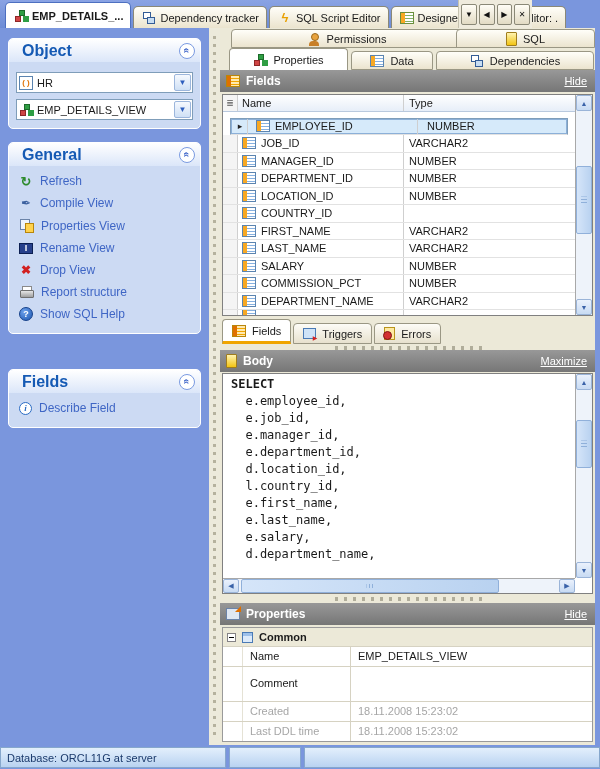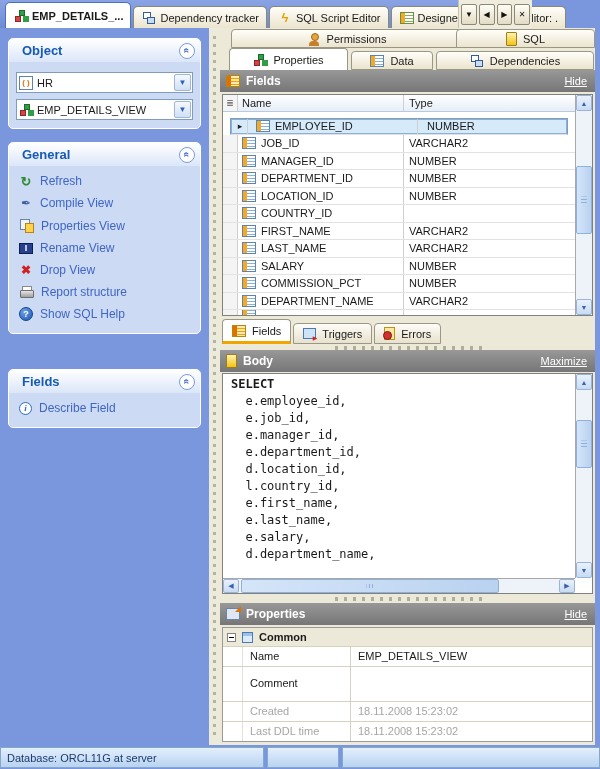--- a/index.html
+++ b/index.html
@@ -19,21 +19,21 @@
   .wtab { height:22px; display:flex; align-items:center; gap:4px; padding:0 7px 0 8px;
     background:linear-gradient(#fffef9,#ebe4ce); border:1px solid #8a8877; border-bottom:none;
     border-radius:5px 5px 0 0; white-space:nowrap; }
   .wtab.active { height:26px; background:#fff; border-color:#4d6fc0; font-weight:bold; }
 
   
   .sidebar { position:absolute; left:0; top:28px; width:209px; height:717px; background:#7a96dd; }
   .panel { margin:10px 8px 0; border:1px solid #fff; border-radius:5px; background:#ccdaf3; overflow:hidden; }
   .panel-h { height:23px; background:linear-gradient(#ffffff,#dbe6f9); display:flex;
     align-items:center; padding:0 5px 0 13px; }
-  .panel-h .ttl { color:#155ab4; font-weight:bold; font-size:13px; }
+  .panel-h .ttl { color:#155ab4; font-weight:bold; font-size:16px; }
   .panel-body { padding:4px 0 8px; }
   .i-chev { margin-left:auto; width:16px; height:16px; border-radius:50%; background:#fff;
     border:1px solid #7a9ae0; color:#3c63c8; font-weight:bold; font-size:10px;
     display:flex; align-items:center; justify-content:center; }
   .i-chev span { display:block; transform:rotate(90deg); margin-top:-1px; }
   .sel { height:21px; background:#fff; border:1px solid #7f9db9; display:flex;
     align-items:center; margin:6px 7px 0; padding-left:2px; gap:4px; }
   .sel .dd { margin-left:auto; width:17px; height:17px; margin-right:1px; border:1px solid #9cb6dc;
     border-radius:2px; background:linear-gradient(#f6f9fe,#cfe0f5); color:#2c5dbd; font-size:8px;
     display:flex; align-items:center; justify-content:center; }
@@ -190,21 +190,21 @@
   .pgut { width:20px; border-right:1px solid #e5e2d5; flex:none; }
   .plab { width:108px; padding:3px 0 0 7px; border-right:1px solid #d6d2c2; flex:none; }
   .pval { flex:1; padding:3px 0 0 7px; }
   .prow.dim { color:#a6a6a6; }
 
   
   .status { position:absolute; left:0; right:0; bottom:0; height:24px; background:#7a96dd;
     display:flex; gap:3px; padding:2px 0 1px; }
   .seg { background:linear-gradient(#e3effc,#b9d3f1); border:1px solid #86a7cc; color:#1b3a6b;
     display:flex; align-items:center; padding-left:6px; }
-  .seg1 { width:264px; } .seg2 { width:72px; } .seg3 { flex:1; }
+  .seg1 { width:226px; } .seg2 { width:72px; } .seg3 { flex:1; }
 </style>
 </head>
 <body>
 
 <div class="app">
 
   <div class="tabs-strip">
     <div class="wtabs">
       <div class="wtab active">
         <span class="ic i-view"></span>

